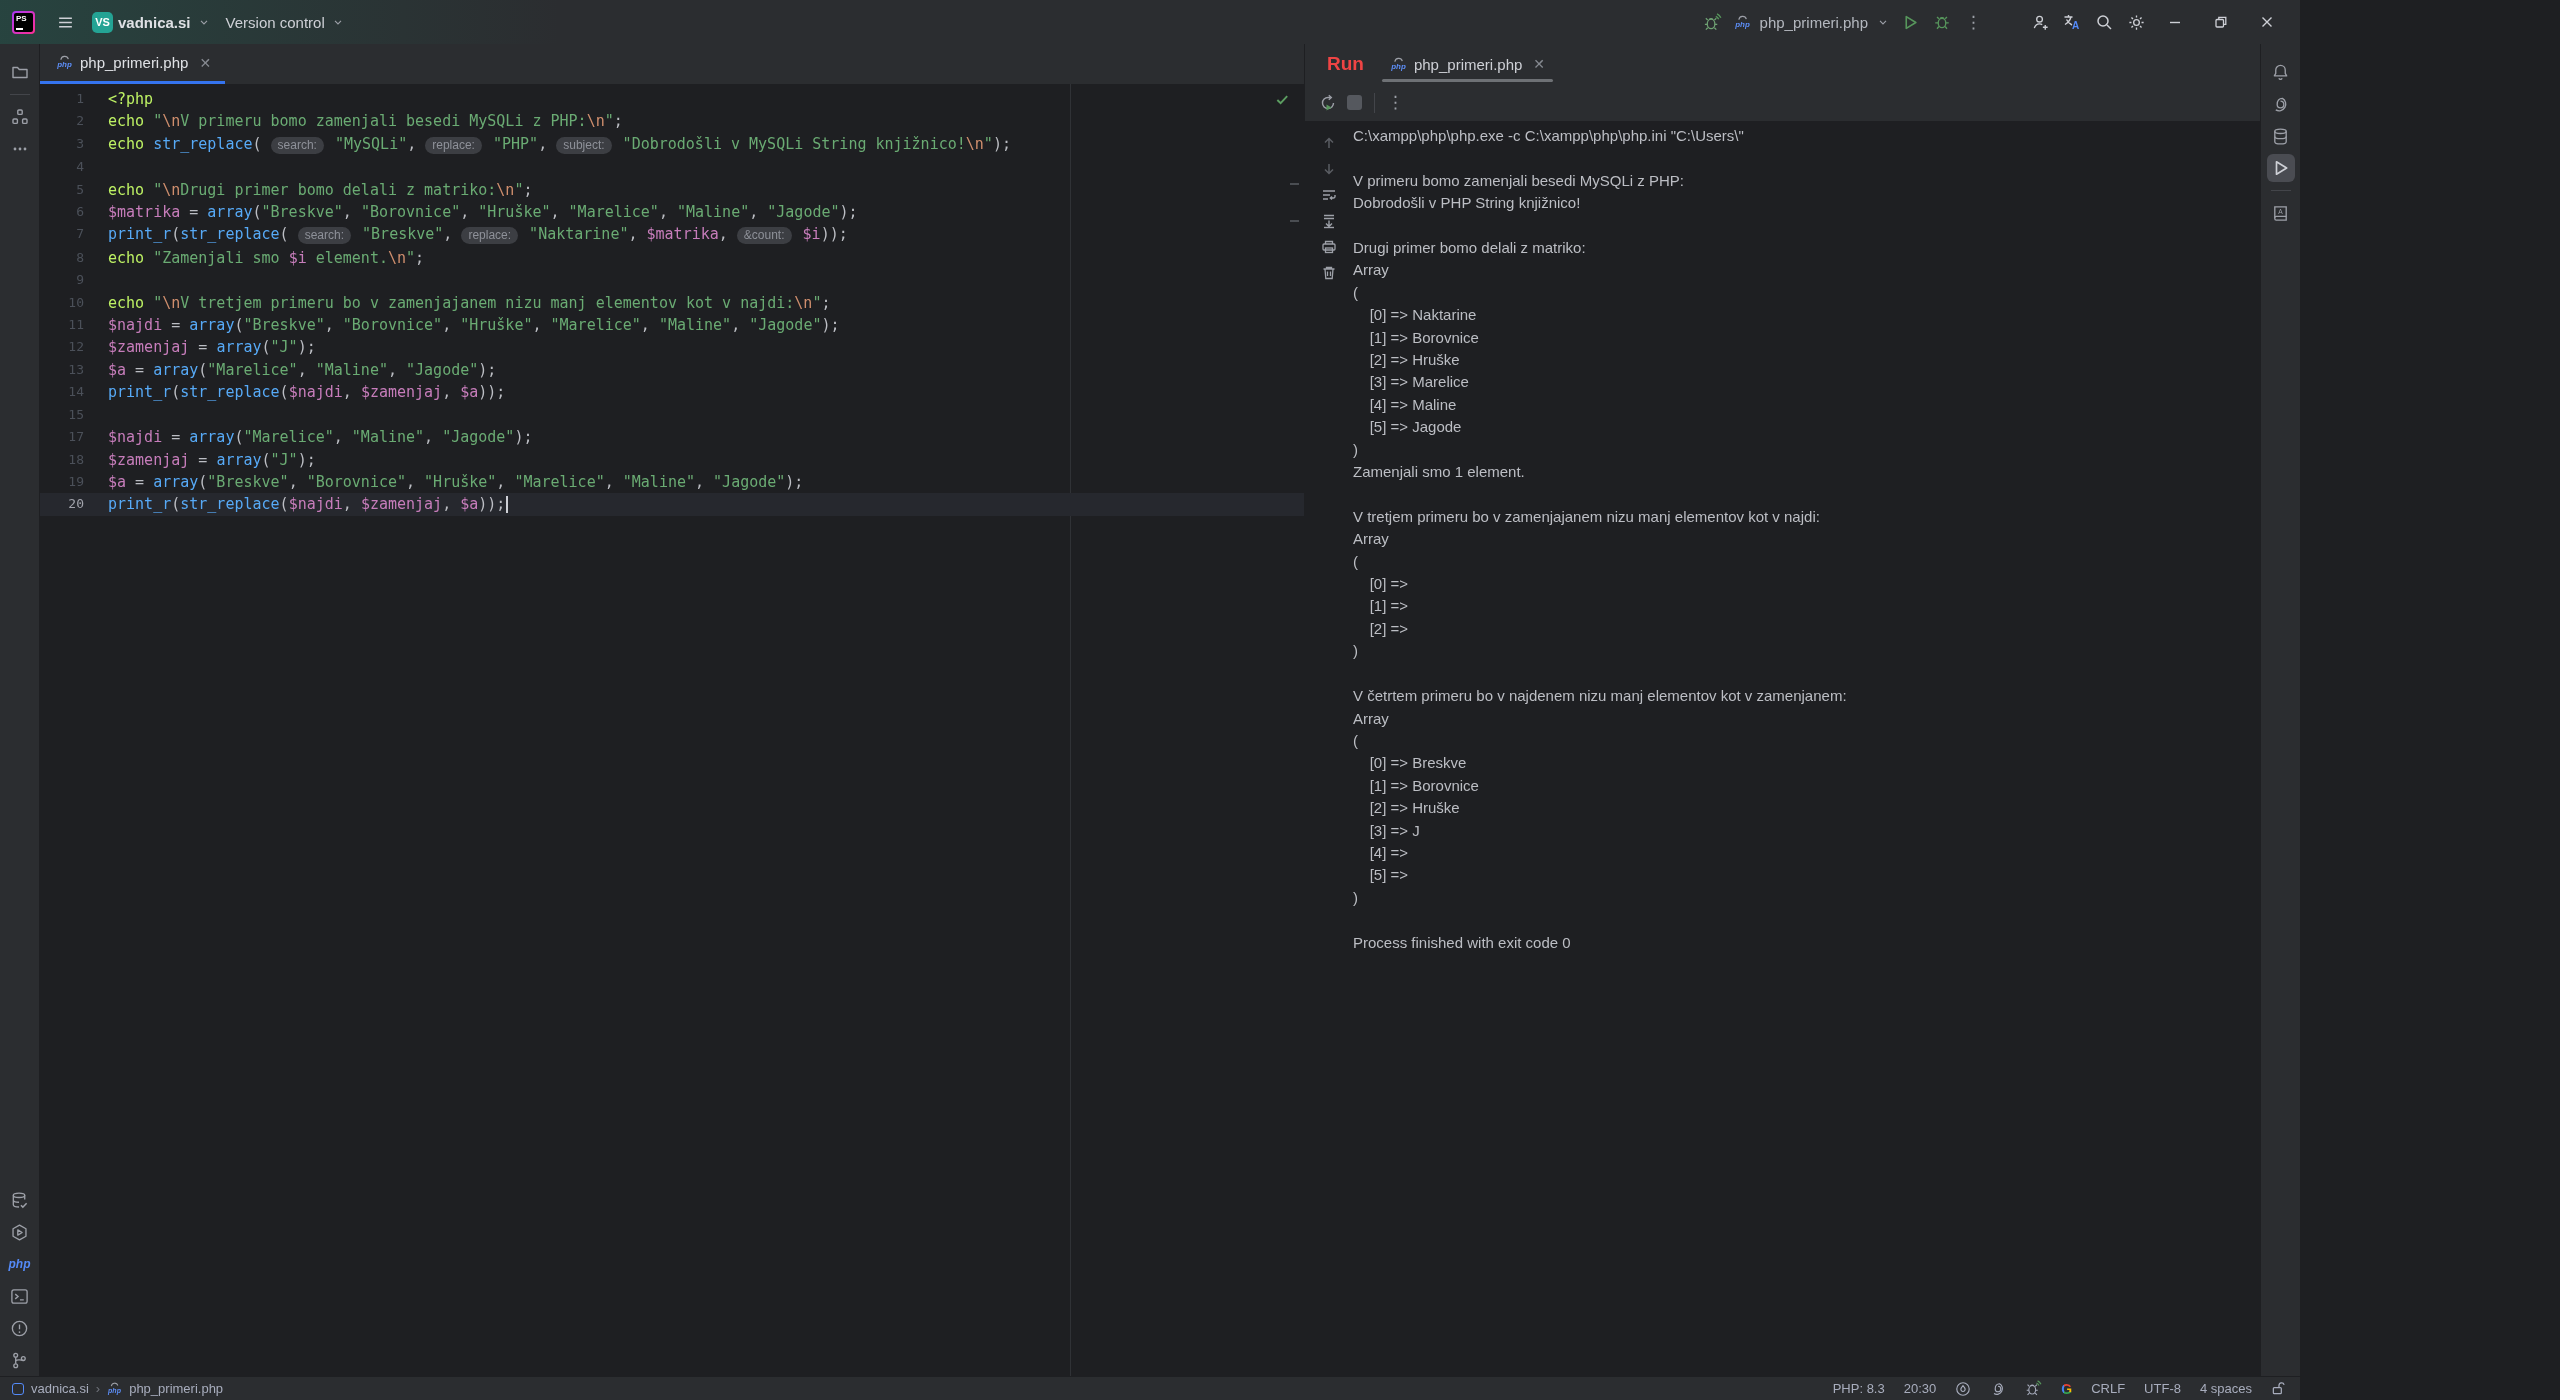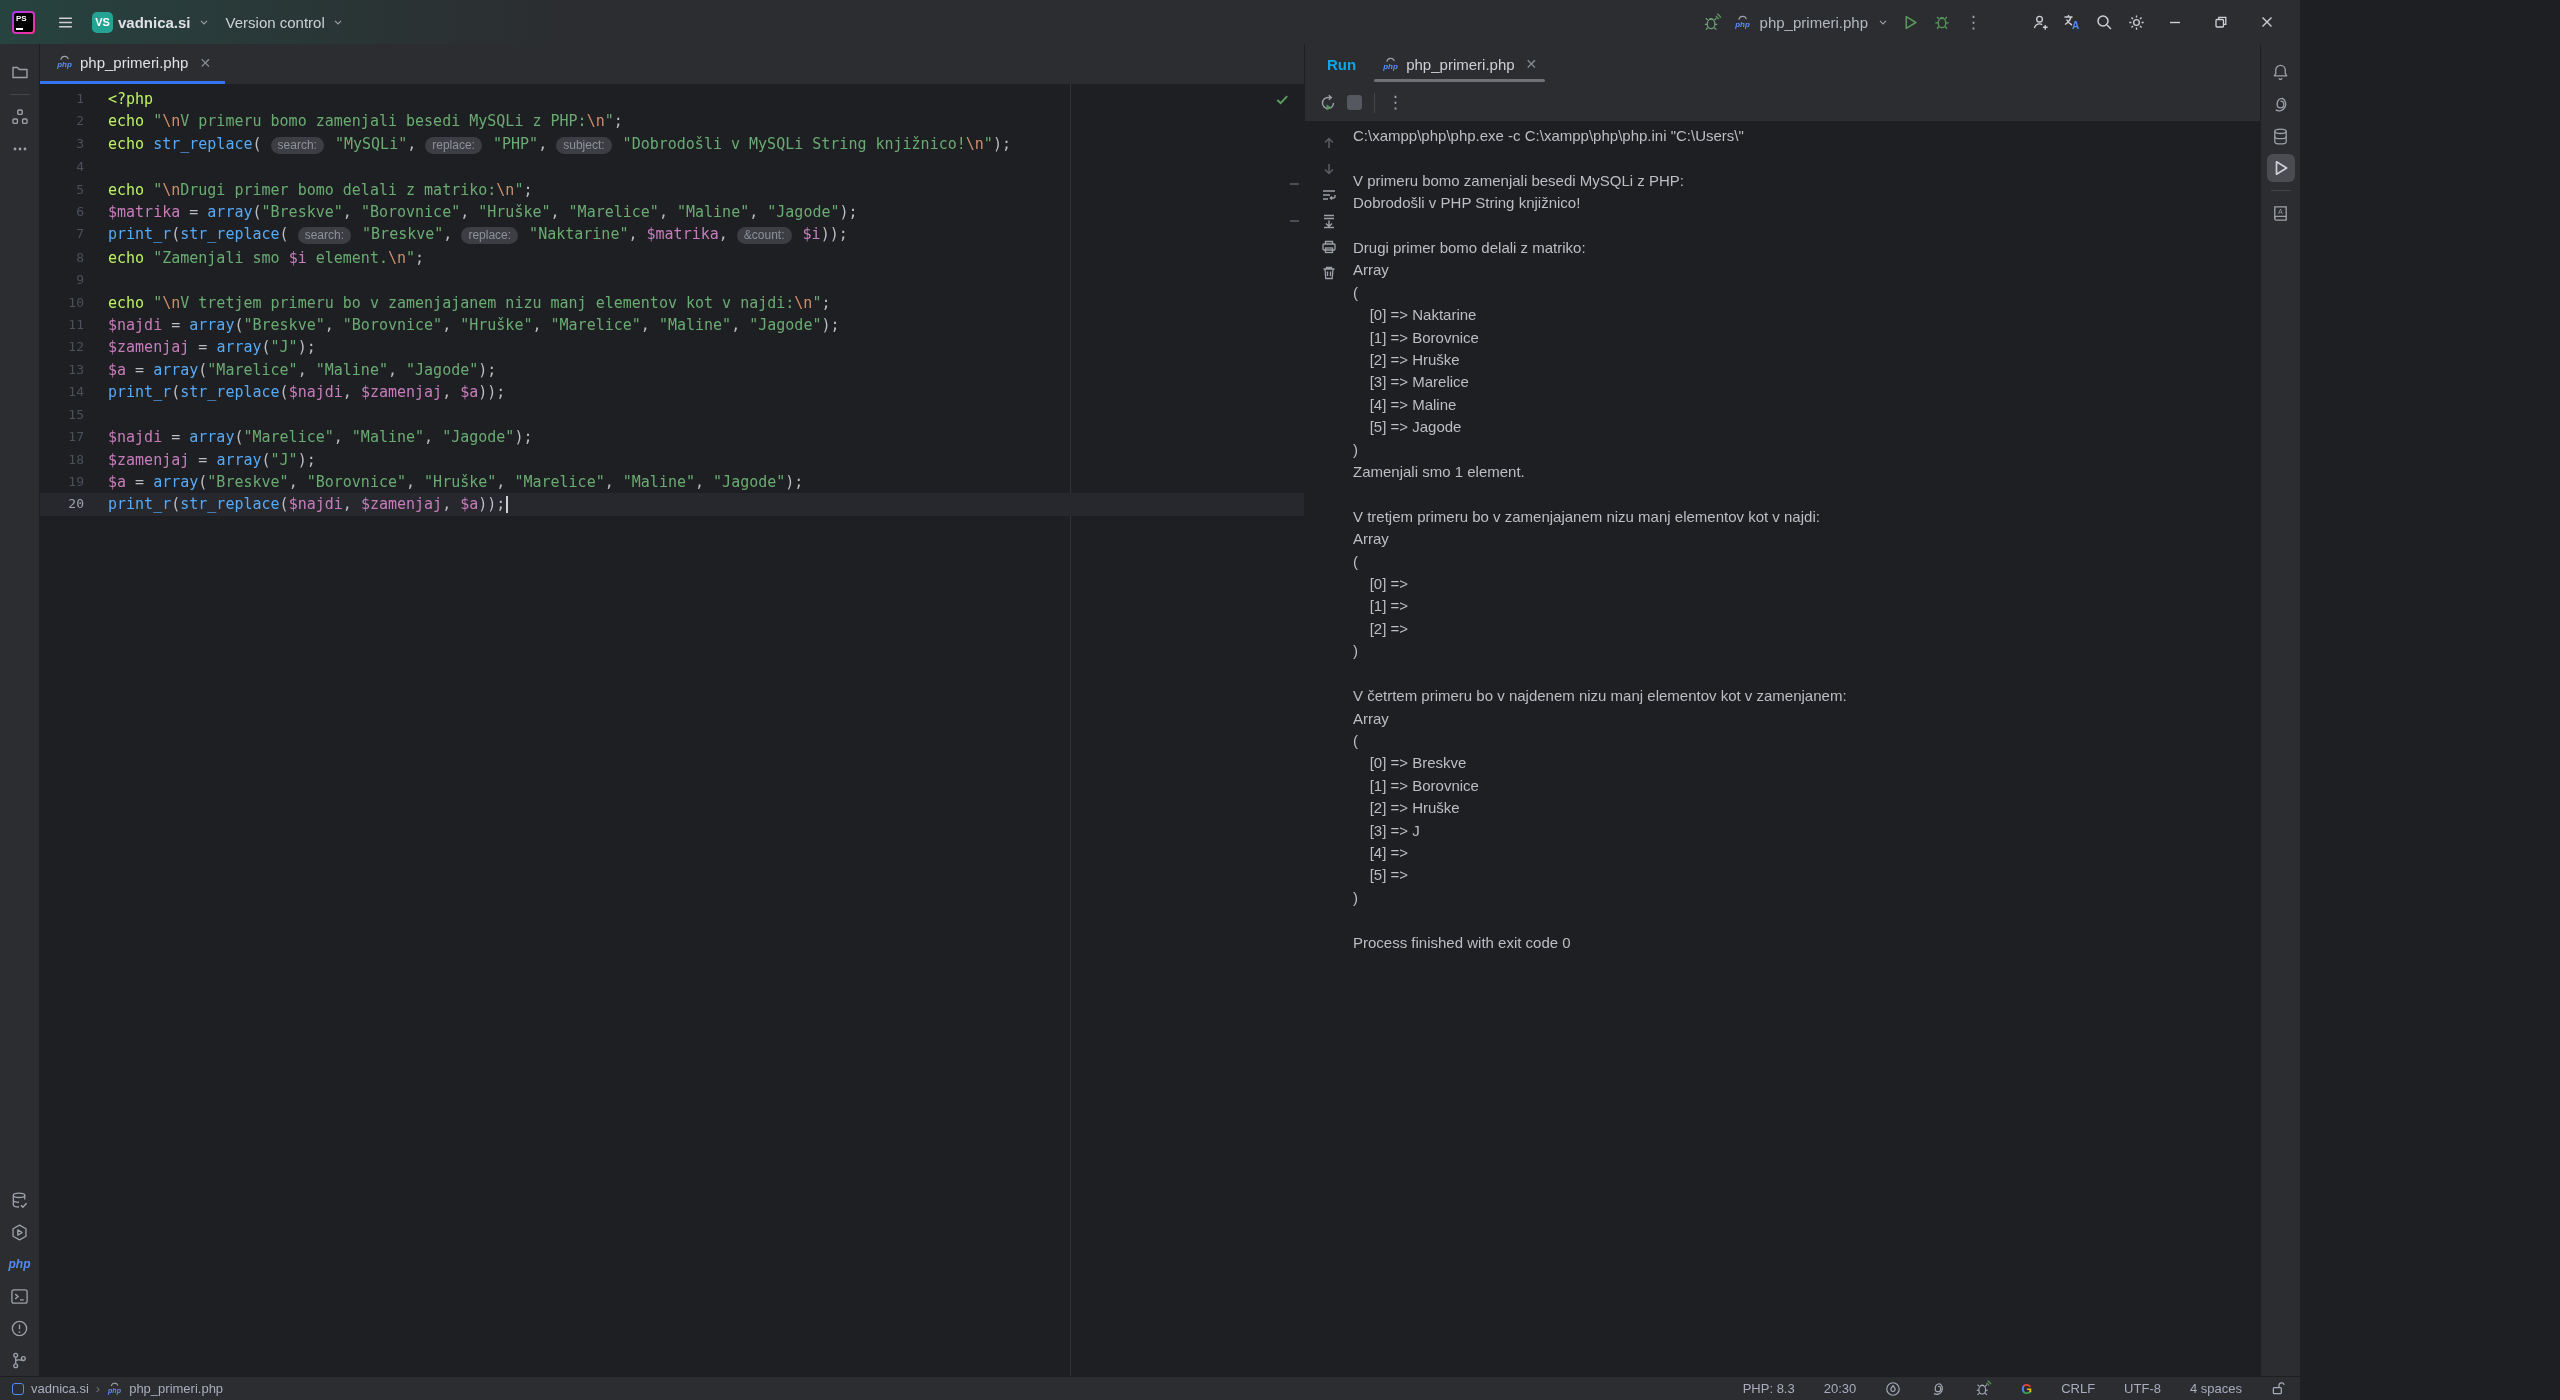--- a/index.html
+++ b/index.html
@@ -64,21 +64,21 @@
     font-family:"Liberation Sans", sans-serif; font-size:12px; margin-right:2px; }
   .caret { display:inline-block; width:2px; height:17px; background:#CED0D6;
     vertical-align:text-bottom; margin-left:1px; }
   .inspect-check { position:absolute; top:8px; right:14px; }
   .sb-mark { position:absolute; right:5px; width:9px; height:2px; background:#4A4D52; }
 
   
   .run-col { flex:1; display:flex; flex-direction:column; border-left:1px solid #1E1F22;
     background:#2B2D30; min-width:0; }
   .run-header { height:40px; flex:0 0 40px; display:flex; align-items:stretch; padding-left:10px; }
-  .run-title { display:flex; align-items:center; color:#0ea5e9; font-size:15px; font-weight:600;
+  .run-title { display:flex; align-items:center; color:#ef4444; font-size:19px; font-weight:600;
     padding:0 12px; }
   .rtab { position:relative; display:flex; align-items:center; gap:7px; padding:0 14px;
     color:#CED0D6; font-size:15px; }
   .rtab .close { color:#868A91; font-size:14px; margin-left:4px; }
   .rtab .underline { position:absolute; left:6px; right:6px; bottom:2px; height:3px;
     border-radius:3px; background:#6E7175; }
   .run-toolbar { height:38px; flex:0 0 38px; display:flex; align-items:center; gap:10px;
     padding-left:14px; border-bottom:1px solid #1E1F22; }
   .rtb-sep { width:1px; height:20px; background:#43454A; margin:0 2px; }
   .stop-sq { width:15px; height:15px; border-radius:3px; background:#55585E; }
@@ -90,21 +90,21 @@
     justify-content:center; }
   .console { flex:1; padding-top:3px; font-family:Liberation Sans, sans-serif; font-size:15px;
     color:#BCBEC4; }
   .console-line { white-space:pre; line-height:22.4px; min-height:22.4px; }
 
   
   .statusbar { height:24px; flex:0 0 24px; background:#2B2D30; border-top:1px solid #1E1F22;
     display:flex; align-items:center; font-size:13px; color:#A8ADBD; padding:0 14px 0 12px; }
   .crumbs { display:flex; align-items:center; gap:7px; }
   .crumb-sep { color:#6F737A; font-size:13px; }
-  .sb-right { margin-left:auto; display:flex; align-items:center; gap:29px; }
+  .sb-right { margin-left:auto; display:flex; align-items:center; gap:19px; }
   .sb-item { display:flex; align-items:center; }
   .module-ic { width:12px; height:12px; border:1.6px solid #548AF7; border-radius:3px; }
   .g-icon { font-weight:bold; font-size:14px; color:#4285F4;
     background:conic-gradient(from -40deg,#EA4335 0 100deg,#FBBC05 100deg 170deg,#34A853 170deg 260deg,#4285F4 260deg 360deg); }
   @supports (background-clip:text) or (-webkit-background-clip:text) {
     .g-icon { -webkit-background-clip:text; background-clip:text; color:transparent; } }
   svg { display:block; }
 </style>
 </head>
 <body>

